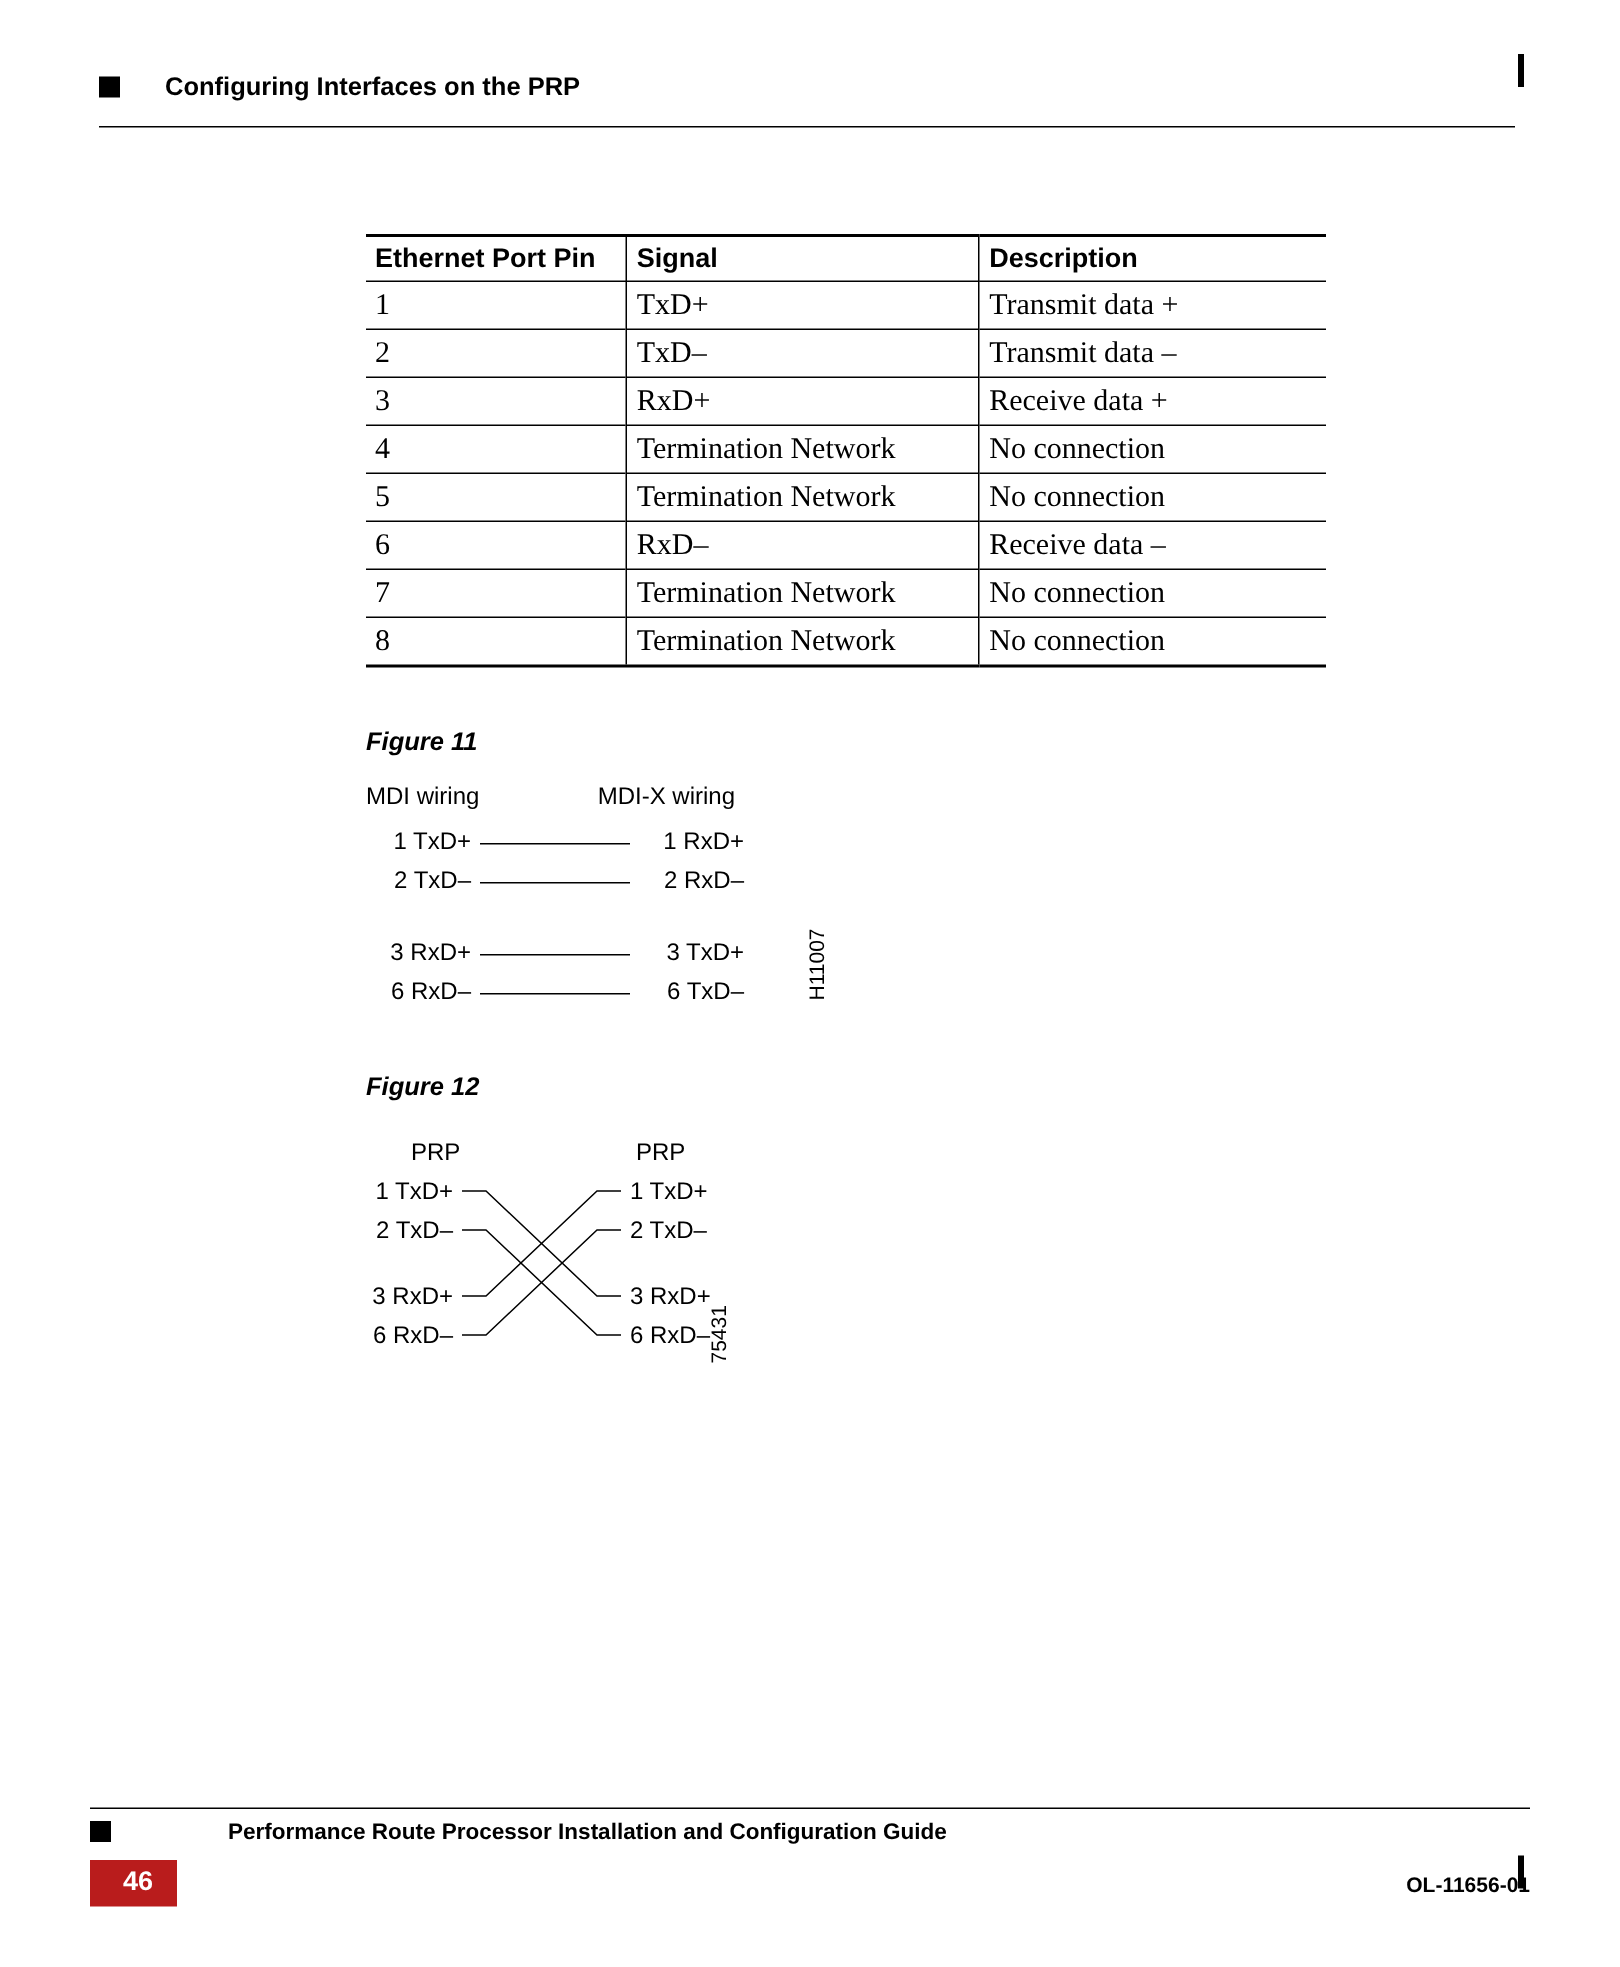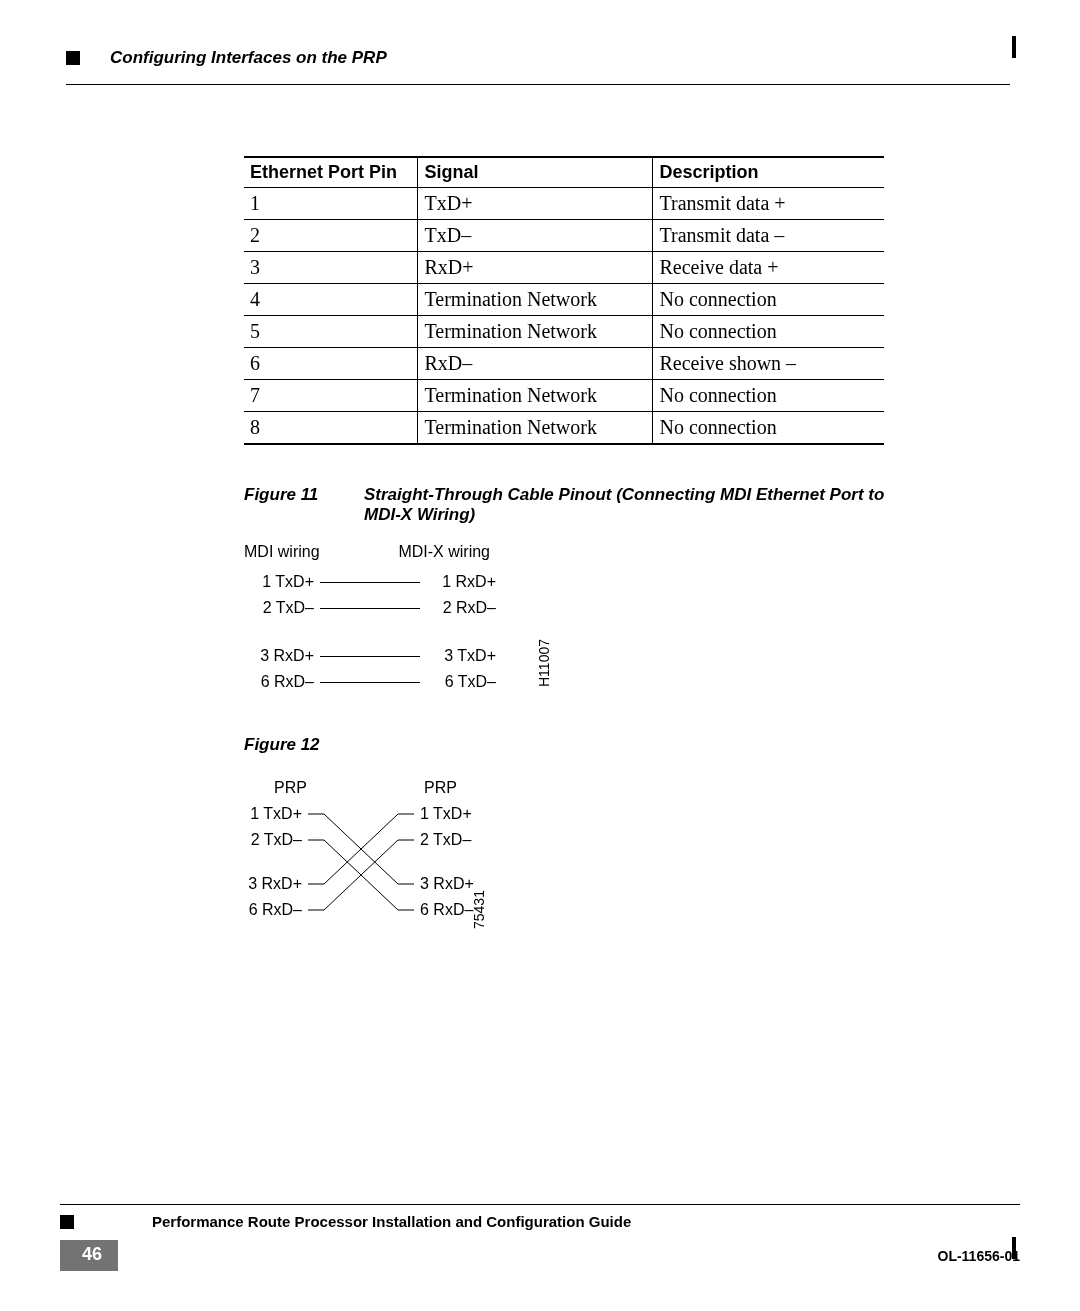--- a/index.html
+++ b/index.html
@@ -25,21 +25,20 @@
     background: #000;
     display: inline-block;
     vertical-align: middle;
     margin-right: 26px;
   }
   .hdr-title {
     font-family: Arial, Helvetica, sans-serif;
     font-weight: bold;
     font-size: 17px;
     vertical-align: middle;
-    font-style: italic;
   }
   .hdr-rule {
     position: absolute;
     top: 36px;
     left: 0;
     right: 0;
     height: 1px;
     background: #000;
   }
   .edge-right {
@@ -147,21 +146,21 @@
     vertical-align: middle;
     margin-left: 48px;
   }
   .ftr-row2 {
     margin-top:10px;
     display:flex;
     align-items:center;
     justify-content:space-between;
   }
   .pagebadge {
-    background:#737373;
+    background:#b91c1c;
     color:#fff;
     font-family: Arial, Helvetica, sans-serif;
     font-weight:bold;
     font-size:18px;
     padding:4px 16px 6px 22px;
   }
   .docid {
     font-family: Arial, Helvetica, sans-serif;
     font-weight:bold;
     font-size:14px;
@@ -218,39 +217,38 @@
         <td>No connection</td>
       </tr>
       <tr>
         <td>5</td>
         <td>Termination Network</td>
         <td>No connection</td>
       </tr>
       <tr>
         <td>6</td>
         <td>RxD–</td>
-        <td>Receive shown –</td>
+        <td>Receive data –</td>
       </tr>
       <tr>
         <td>7</td>
         <td>Termination Network</td>
         <td>No connection</td>
       </tr>
       <tr>
         <td>8</td>
         <td>Termination Network</td>
         <td>No connection</td>
       </tr>
     </tbody>
   </table>
 
 
   <div class="fig-caption">
     <span class="fno">Figure 11</span>
-    <span class="ftxt">Straight-Through Cable Pinout (Connecting MDI Ethernet Port to MDI-X Wiring)</span>
   </div>
   <div class="diagram" style="width:330px;">
     <span class="colhead">MDI wiring</span>
     <span class="colhead">MDI-X wiring</span>
     <div class="rows">
       <div class="row">
         <span class="lbl-l">1 TxD+</span>
         <span class="line"></span>
         <span class="lbl-r">1 RxD+</span>
       </div>

